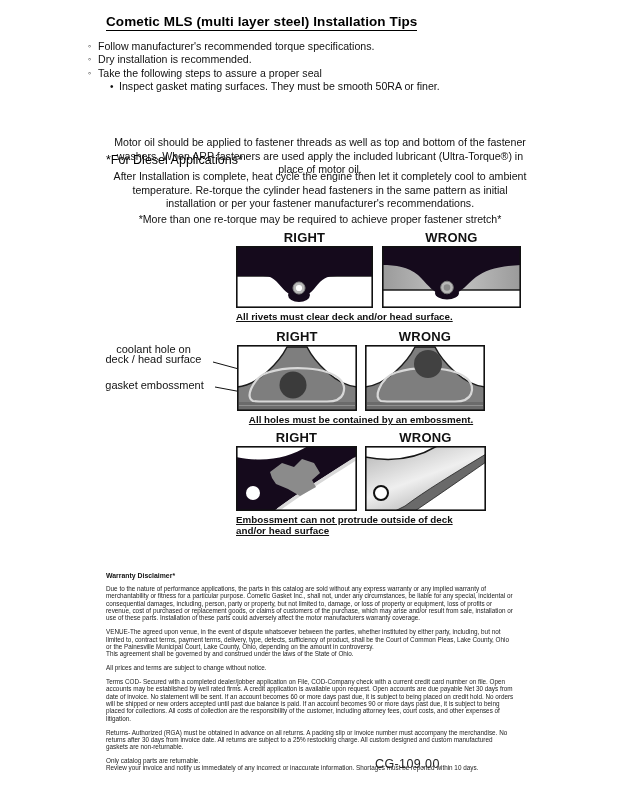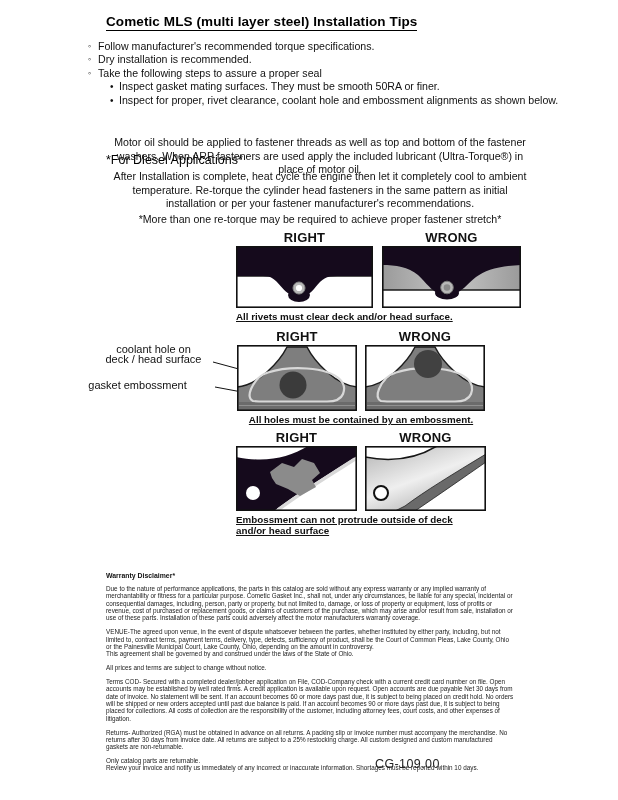--- a/index.html
+++ b/index.html
@@ -36,21 +36,20 @@
 
 <div class="page">
 
   <div class="abs title">Cometic MLS (multi layer steel) Installation Tips</div>
 
   <div class="abs bullets">
     <div class="b"><span class="mk">◦</span><span>Follow manufacturer's recommended torque specifications.</span></div>
     <div class="b"><span class="mk">◦</span><span>Dry installation is recommended.</span></div>
     <div class="b"><span class="mk">◦</span><span>Take the following steps to assure a proper seal</span></div>
     <div class="b sub"><span class="mk">•</span><span>Inspect gasket mating surfaces.  They must be smooth 50RA or finer.</span></div>
-    <div class="b sub"><span class="mk">•</span><span>Inspect for proper, rivet clearance, coolant hole and embossment alignments as shown below.</span></div>
   </div>
 
   <div class="abs h2" style="left:106px;top:117px;">*For Diesel Applications*</div>
   <div class="abs body-p" style="left:106px;top:136px;">Motor oil should be applied to fastener threads as well as top and bottom of the fastener washers. When ARP fasteners are used apply the included lubricant (Ultra-Torque®) in place of motor oil.</div>
   <div class="abs body-p" style="left:106px;top:170px;">After Installation is complete, heat cycle the engine then let it completely cool to ambient temperature. Re-torque the cylinder head fasteners in the same pattern as initial installation or per your fastener manufacturer's recommendations.</div>
   <div class="abs body-p" style="left:106px;top:213px;">*More than one re-torque may be required to achieve proper fastener stretch*</div>
 
   <div class="abs" style="left:236px;top:230px;width:285px;">
     <div class="fig-row" style="gap:9px;">
       <div class="fig-col" style="width:137px;">
@@ -88,21 +87,21 @@
         </svg>
       </div>
     </div>
     <div class="caption">All rivets must clear deck and/or head surface.</div>
   </div>
 
   <div class="abs diag-label" style="left:96px;top:344px;width:115px;">
     <div>coolant hole on</div>
     <div>deck / head surface</div>
   </div>
-  <div class="abs diag-label" style="left:79px;top:380px;width:117px;">gasket embossment</div>
+  <div class="abs diag-label" style="left:96px;top:380px;width:117px;">gasket embossment</div>
 
   <svg class="abs" style="left:210px;top:355px;" width="90" height="45" viewBox="0 0 90 45">
     <line x1="3" y1="7" x2="84" y2="29" stroke="#111" stroke-width="1"></line>
     <line x1="5" y1="32" x2="48" y2="40" stroke="#111" stroke-width="1"></line>
   </svg>
 
   <div class="abs" style="left:237px;top:329px;width:248px;">
     <div class="fig-row" style="gap:8px;">
       <div class="fig-col" style="width:120px;">
         <div class="fig-head">RIGHT</div>

